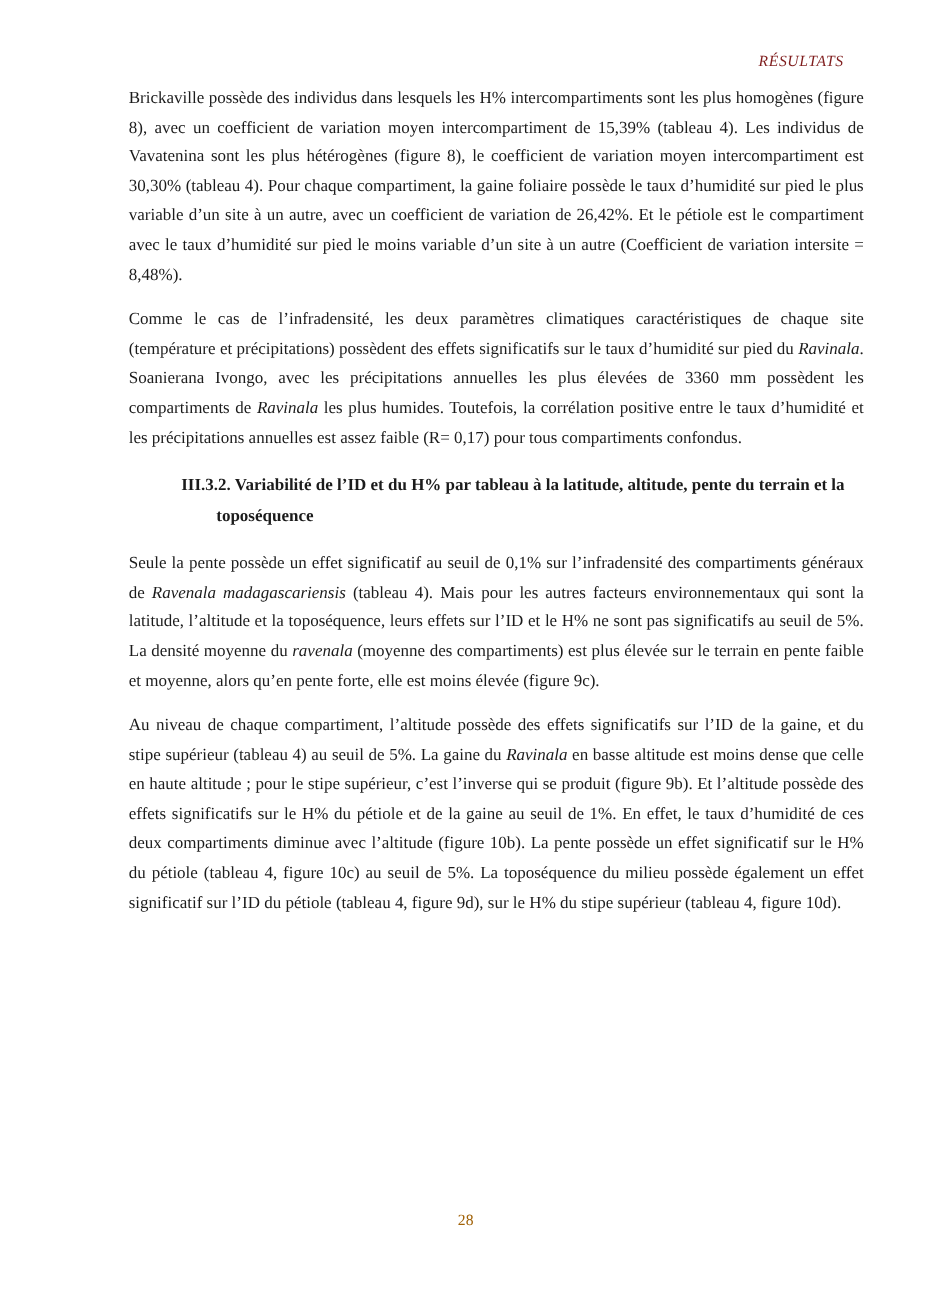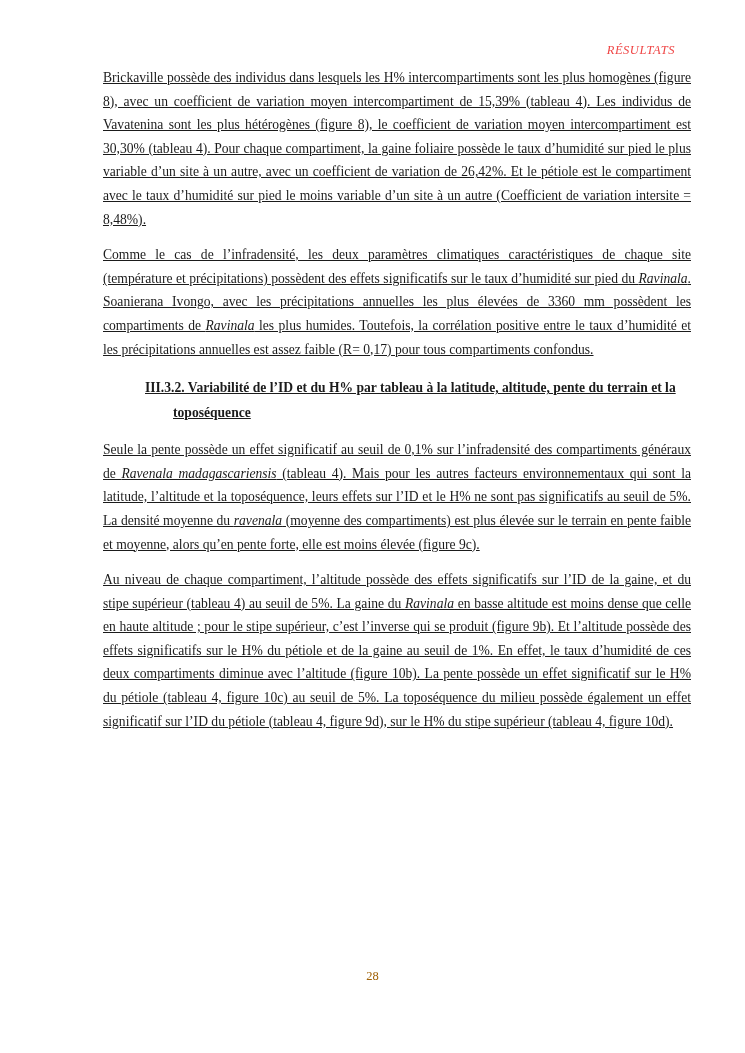--- a/index.html
+++ b/index.html
@@ -20,31 +20,30 @@
     position: absolute;
     top: 40px;
     left: 103px;
     right: 70px;
     text-align: right;
   }
   .running-head {
     font-style: italic;
     font-size: 12.5px;
     letter-spacing: 0.5px;
-    color: #ef4444;
+    color: #7f1d1d;
   }
   .page-body {
     position: absolute;
     top: 66px;
     left: 103px;
     right: 54px;
     text-align: justify;
     font-size: 13.6px;
     line-height: 23.6px;
-    text-decoration: underline;
   }
   .para {
     margin: 0 0 12px 0;
   }
   .heading {
     font-weight: bold;
     font-size: 13.6px;
     line-height: 25px;
     margin: 14px 0 13px 0;
     padding-left: 70px;

